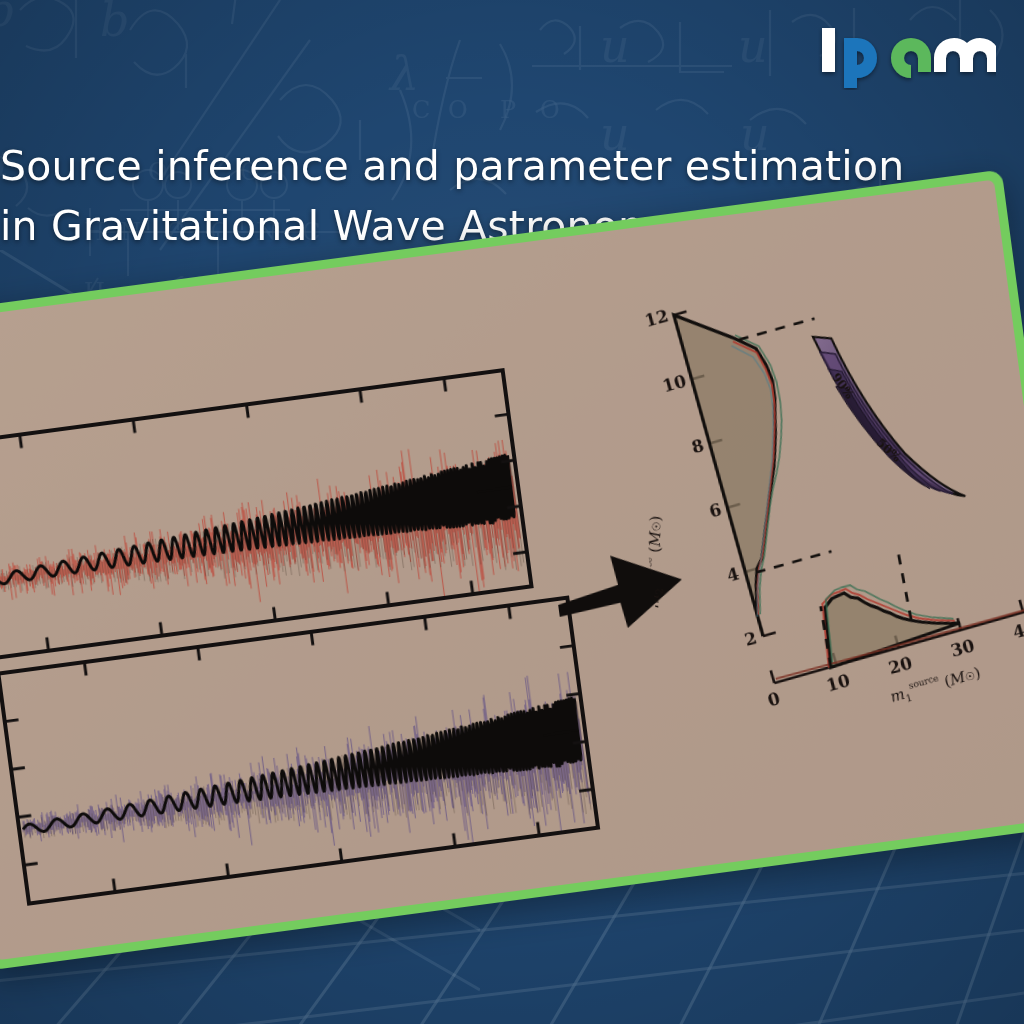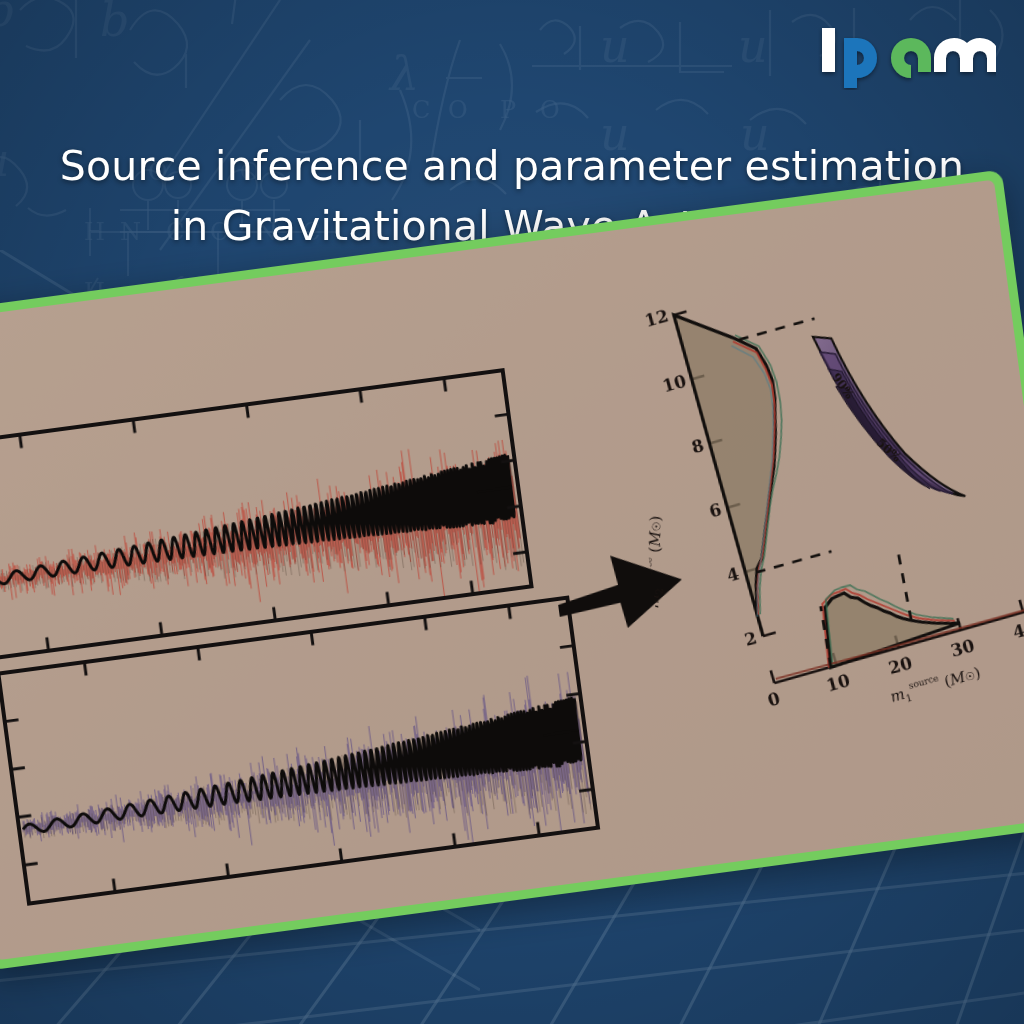--- a/index.html
+++ b/index.html
@@ -35,21 +35,21 @@
     position:absolute;left:-420px;top:250px;width:900px;height:760px;
     opacity:.22;pointer-events:none;
   }
 
   
   .logo{position:absolute;right:28px;top:14px;width:180px;height:76px;}
 
   
   .title{
     position:absolute;left:0;top:136px;width:1024px;
-    text-align:center;color:#ffffff;
+    color:#ffffff;
     font-family:"DejaVu Sans", sans-serif;
     font-size:41px;line-height:60px;font-weight:400;letter-spacing:.2px;
     text-shadow:0 2px 5px rgba(0,0,0,.45);
   }
   .title .l2{display:block;}
 
   
   .card-wrap{
     position:absolute;left:-60px;top:240px;width:1110px;height:660px;
     transform:rotate(-7.6deg);

